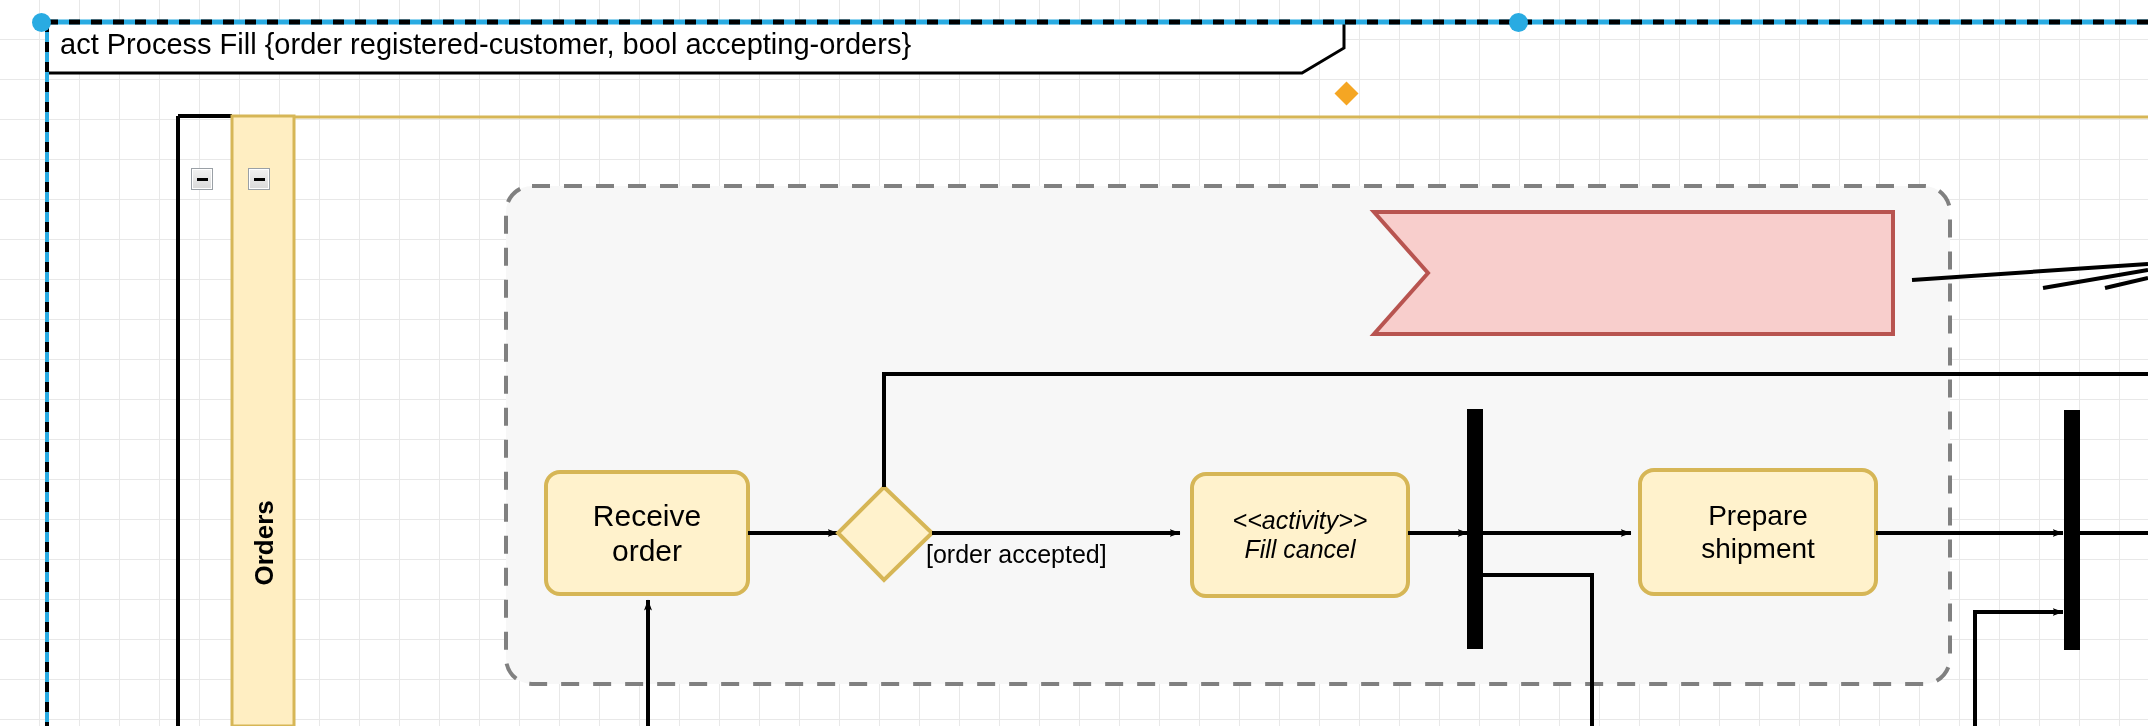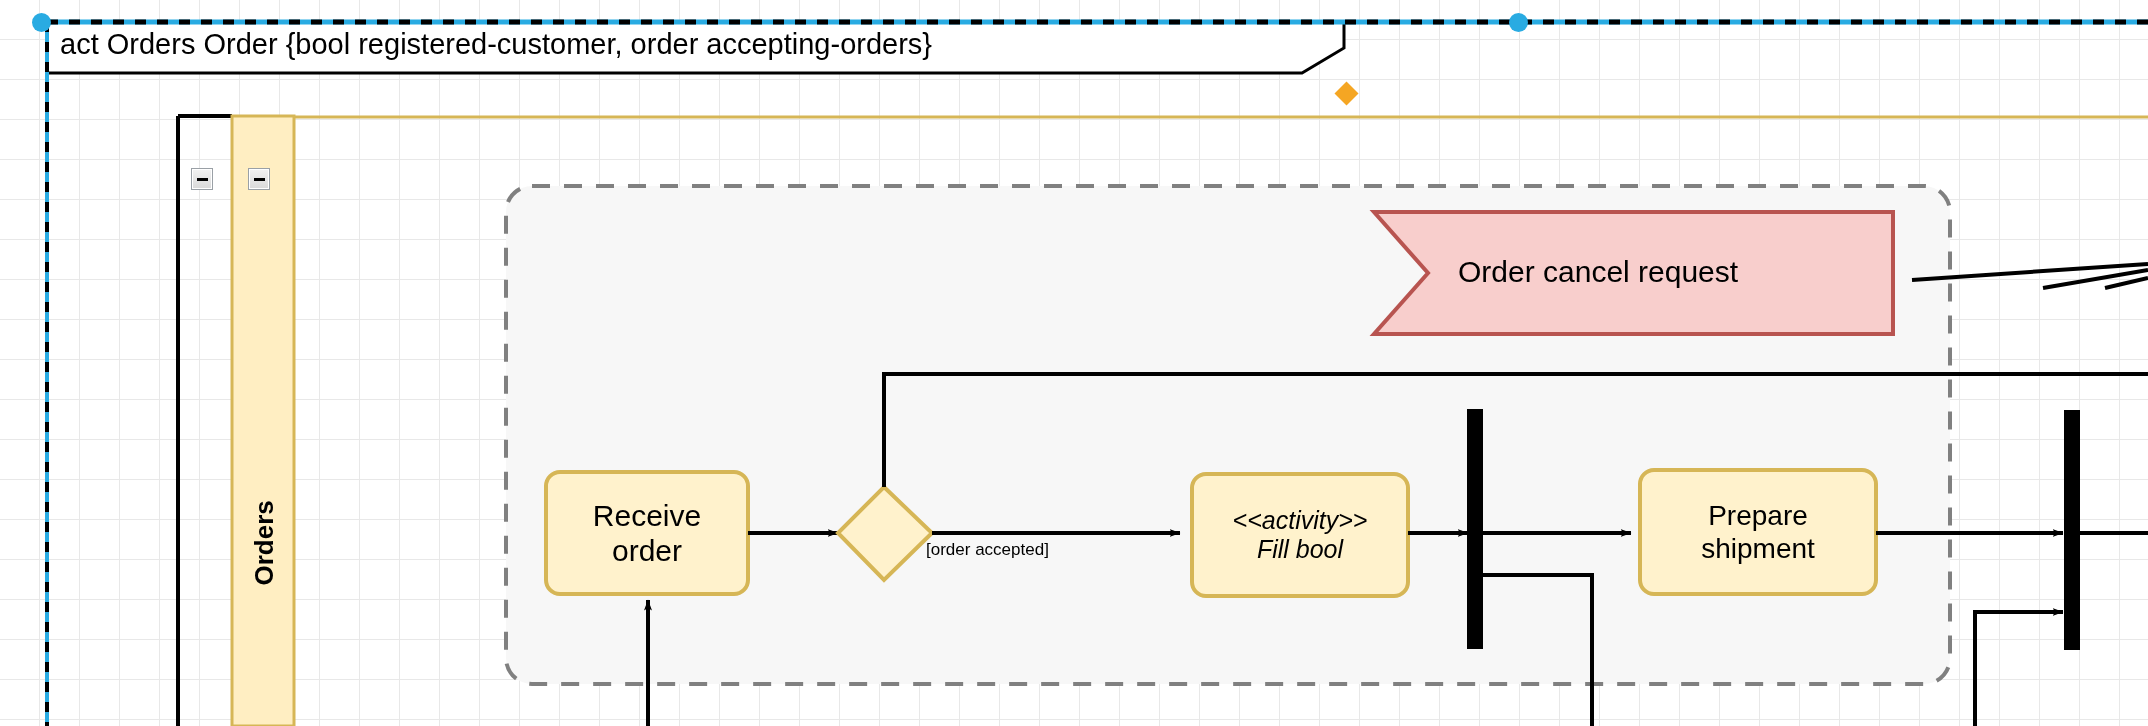--- a/index.html
+++ b/index.html
@@ -52,21 +52,21 @@
     position: absolute;
     font-size: 26px;
     font-weight: bold;
     color: #000000;
     transform: rotate(-90deg);
     transform-origin: center center;
     white-space: nowrap;
   }
   .guard-label {
     position: absolute;
-    font-size: 17px;
+    font-size: 25px;
     color: #000000;
     white-space: nowrap;
     text-align: right;
   }
   .signal-label {
     position: absolute;
     font-size: 30px;
     color: #000000;
     white-space: nowrap;
   }
@@ -180,45 +180,44 @@
     <path d="M 1876 533 L 2063 533" fill="none" stroke="#000000" stroke-width="4" marker-end="url(#arrow)"></path>
 
     <path d="M 1975 726 L 1975 612 L 2063 612" fill="none" stroke="#000000" stroke-width="4" marker-end="url(#arrow)"></path>
 
     <rect x="2064" y="410" width="16" height="240" fill="#000000"></rect>
     <path d="M 2080 533 L 2148 533" fill="none" stroke="#000000" stroke-width="4"></path>
   </svg>
 
   <div class="frame-title">
     <b>act</b>
-    <span>Orders Order</span>
-    <span>{bool registered-customer, order accepting-orders}</span>
+    <span>Process Fill</span>
+    <span>{order registered-customer, bool accepting-orders}</span>
   </div>
 
   <div class="sel-handle" style="left:32px; top:13px;"></div>
   <div class="sel-handle" style="left:1509px; top:13px;"></div>
   <div class="orange-handle" style="left:1338px; top:85px;"></div>
 
   <div class="collapse-btn" style="left:191px; top:168px;"></div>
   <div class="collapse-btn" style="left:248px; top:168px;"></div>
 
   <div class="lane-label" style="left:214px; top:520px; width:100px;">Orders</div>
 
-  <div class="signal-label" style="left:1458px; top:255px;">Order cancel request</div>
 
   <div class="node-text" style="left:546px; top:472px; width:202px; height:122px; font-size:30px;">
     <span class="action-label-line">Receive</span>
     <span class="action-label-line">order</span>
   </div>
 
   <div class="guard-label" style="left:926px; top:540px;">[order accepted]</div>
 
   <div class="node-text" style="left:1192px; top:474px; width:216px; height:122px; font-size:25px;font-style:italic;">
     <span class="action-label-line">&lt;&lt;activity&gt;&gt;</span>
-    <span class="action-label-line">Fill bool</span>
+    <span class="action-label-line">Fill cancel</span>
   </div>
 
   <div class="node-text" style="left:1640px; top:470px; width:236px; height:124px; font-size:28px;">
     <span class="action-label-line">Prepare</span>
     <span class="action-label-line">shipment</span>
   </div>
 
 </div>
 
 </body></html>

